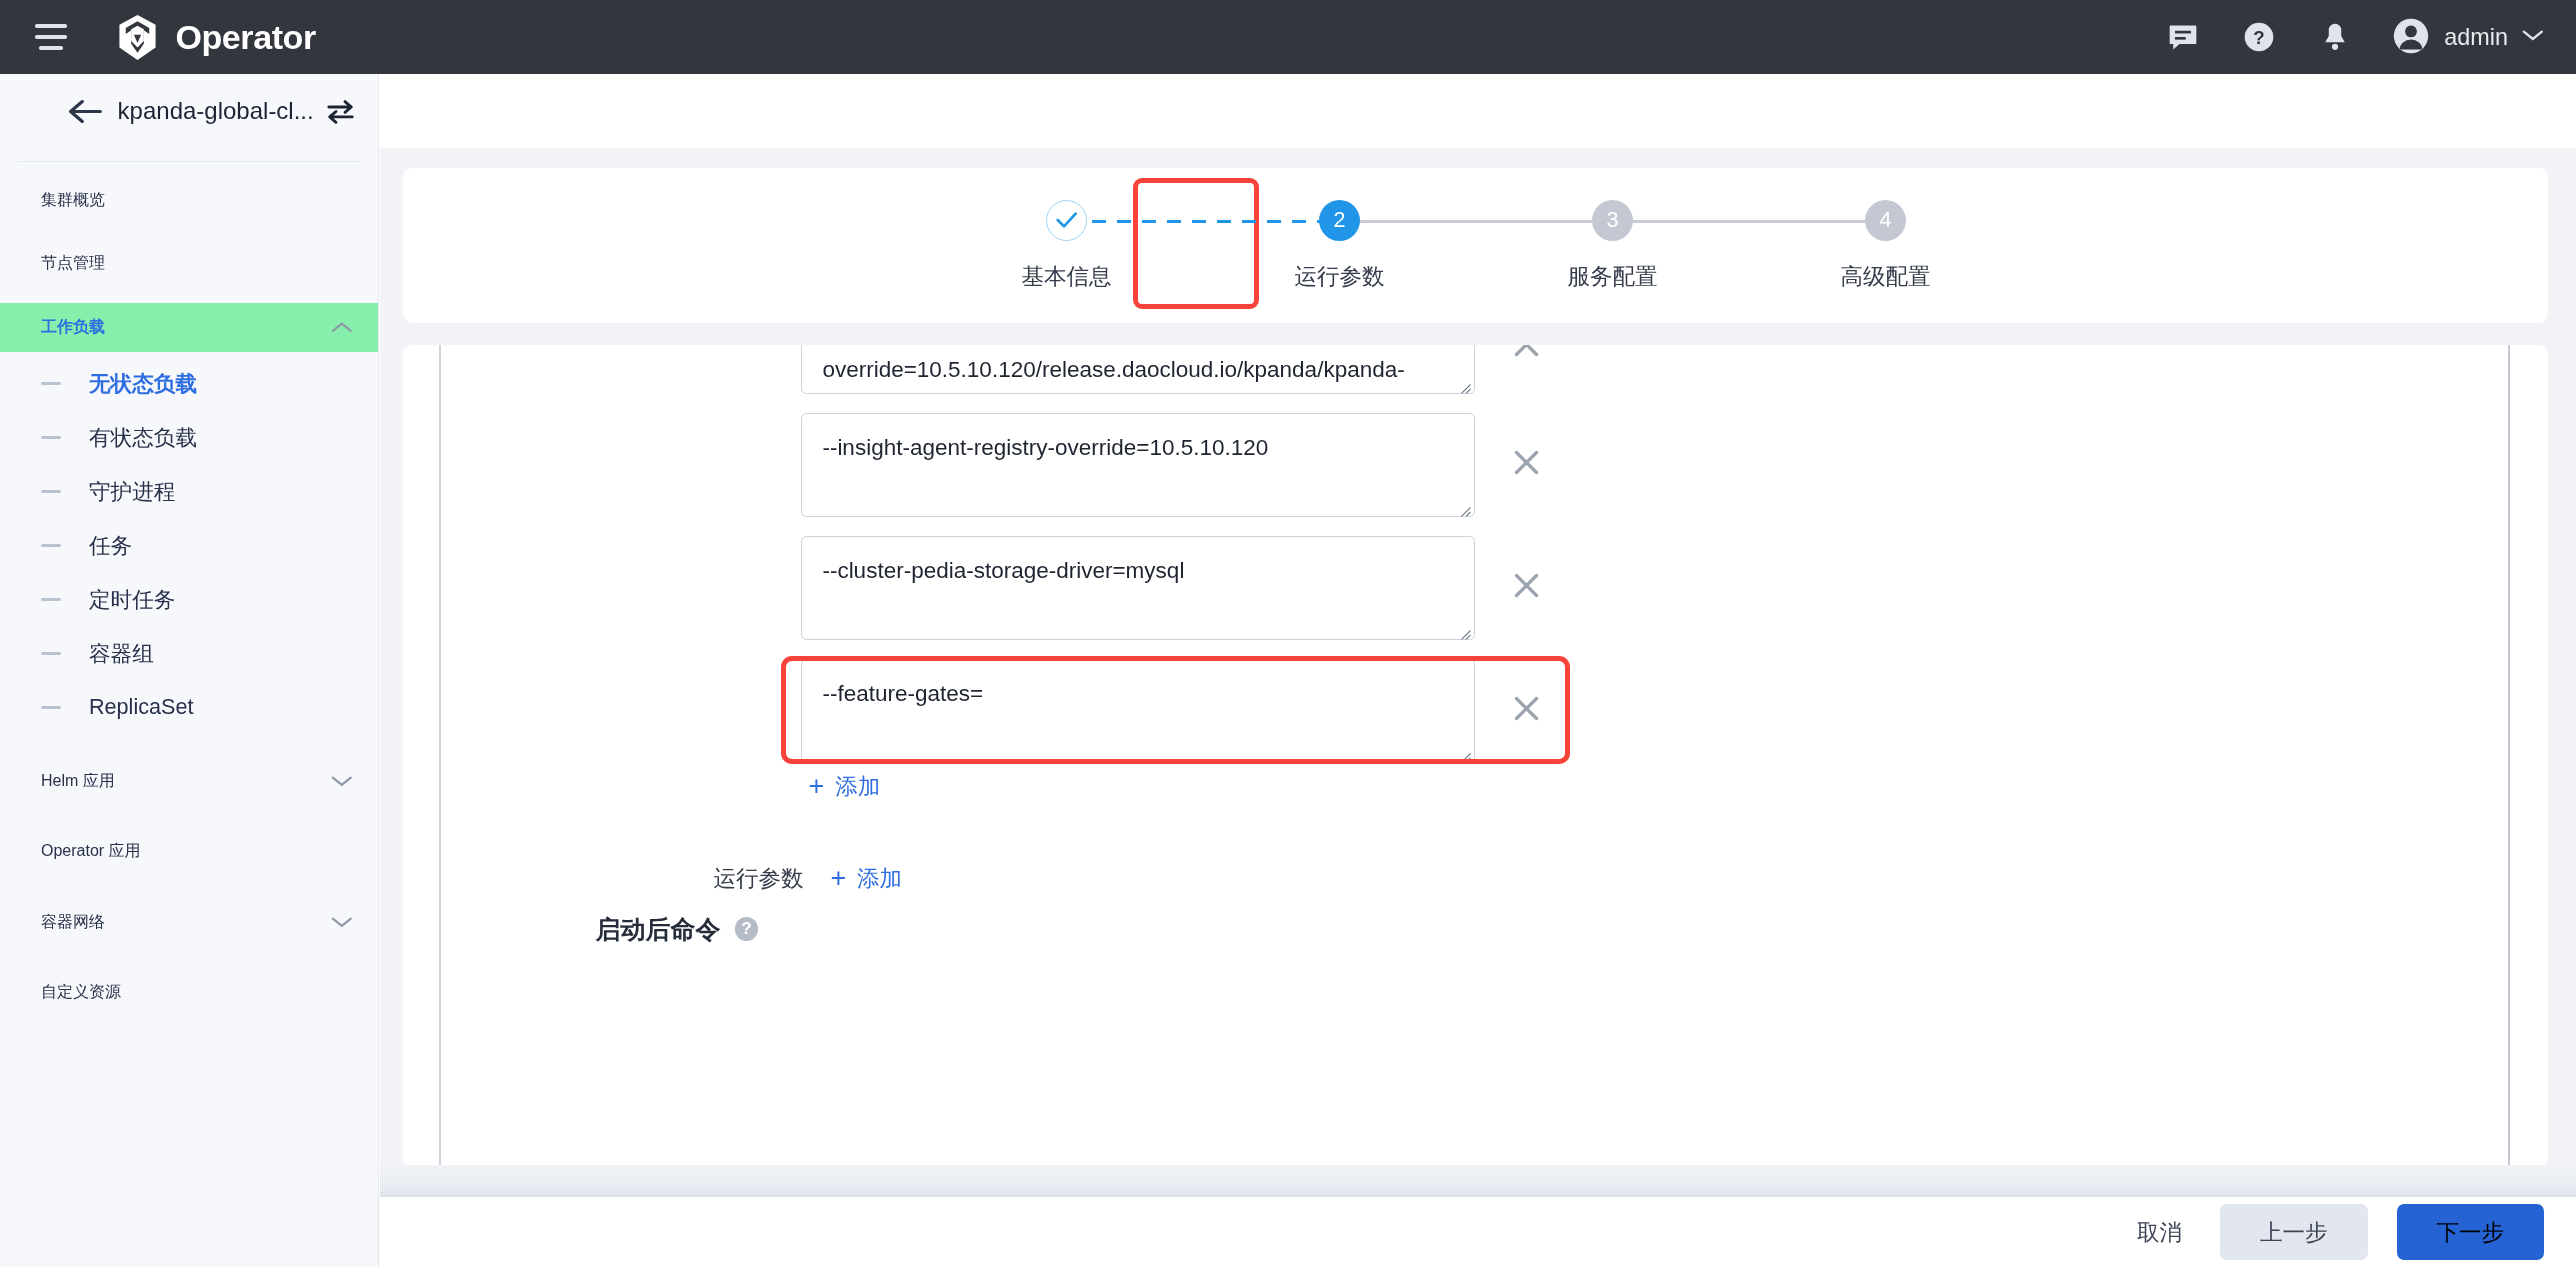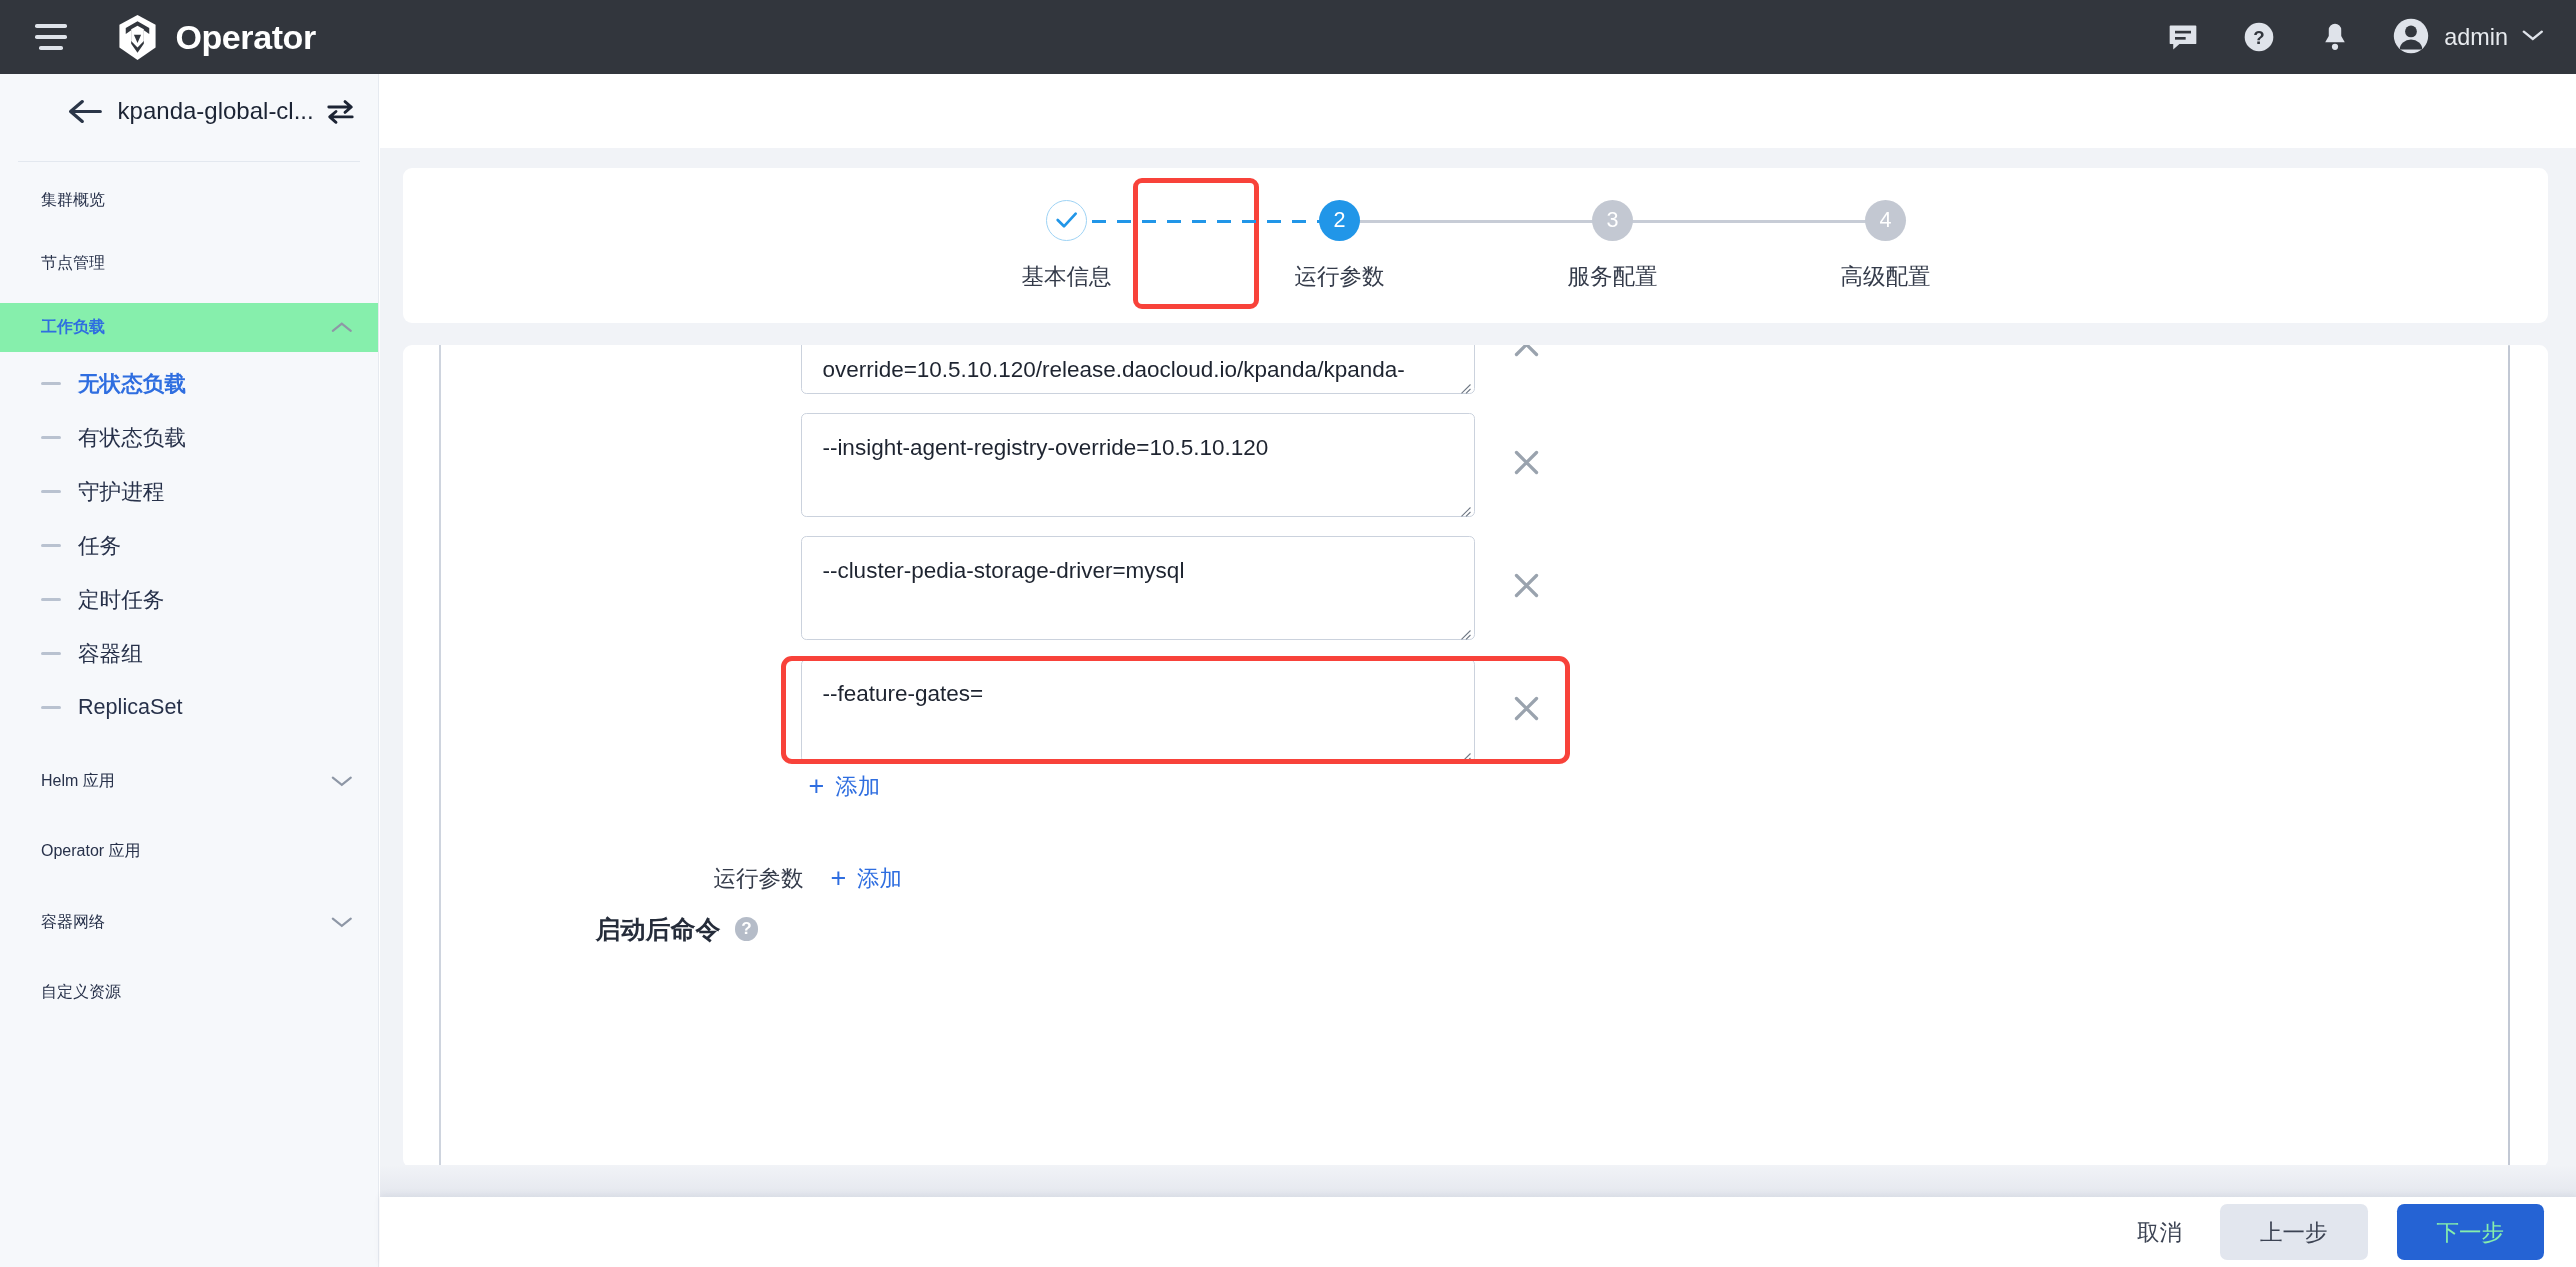--- a/index.html
+++ b/index.html
@@ -74,21 +74,21 @@
     margin-top: 14.4px;
   }
   .nav-item .chev { margin-left: auto; width: 21.6px; height: 21.6px; display:flex;align-items:center;justify-content:center;}
   .nav-item.active { background: #86efac; color: #2f6ee0; font-weight: 600; text-align: center; }
   .nav-sub {
     height: 45px; display: flex; align-items: center;
     padding-left: 41px; font-size: 21.6px; color: #27314a;
     cursor: pointer; margin-top: 9px;
   }
   .nav-sub .dash { width: 20px; height: 2.7px; background: #b9c2d0; border-radius: 1.8px; flex: none; }
-  .nav-sub .sublabel { margin-left: 17px; }
+  .nav-sub .sublabel { margin-left: 28px; }
   .nav-sub.sub-active .sublabel { color: #2f6ee0; font-weight: 600; }
 
   
   .main {
     position: absolute; top: 74px; left: 380px;
     width: 2196px; height: 1194px;
     background: #ffffff;
   }
   .page-head {
     height: 74px; display: flex; align-items: center;
@@ -206,21 +206,21 @@
   }
   .footer-shade {
     position: absolute; left: 380px; top: 1165px; width: 2196px; height: 32px;
     background: linear-gradient(to bottom, #f1f3f7 0%, #e4e7ee 100%);
     pointer-events: none;
   }
   .btn { border: none; border-radius: 7.2px; font-size: 22.5px; cursor: pointer;
          font-family: "Liberation Sans","DejaVu Sans",sans-serif; }
   .btn-text { background: transparent; color: #3c4353; padding: 10.8px 9px; }
   .btn-ghost { background: #e2e6ee; color: #3c4353; padding: 12.6px 40px; }
-  .btn-primary { background: #2563d4; color: #86efac; padding: 12.6px 40px; }
+  .btn-primary { background: #2563d4; color: #000000; padding: 12.6px 40px; }
 </style>
 </head>
 <body>
 
 <div class="topbar">
   <div class="hamburger">
     <span></span>
       <span></span>
       <span></span>
   </div>

